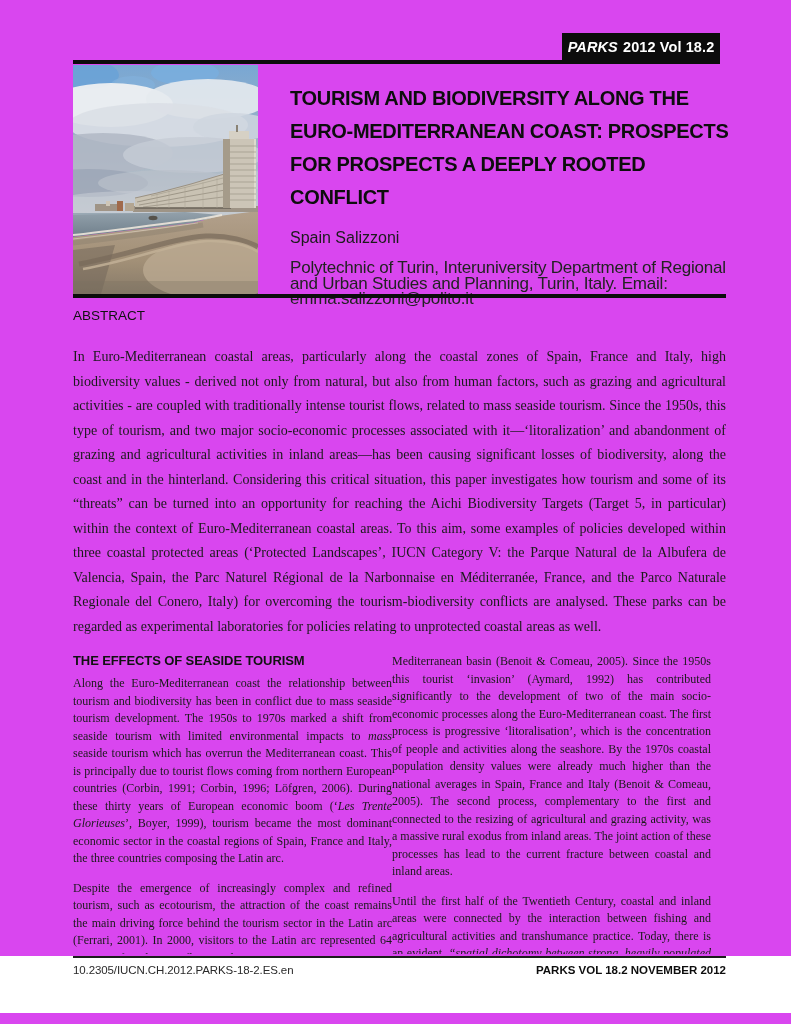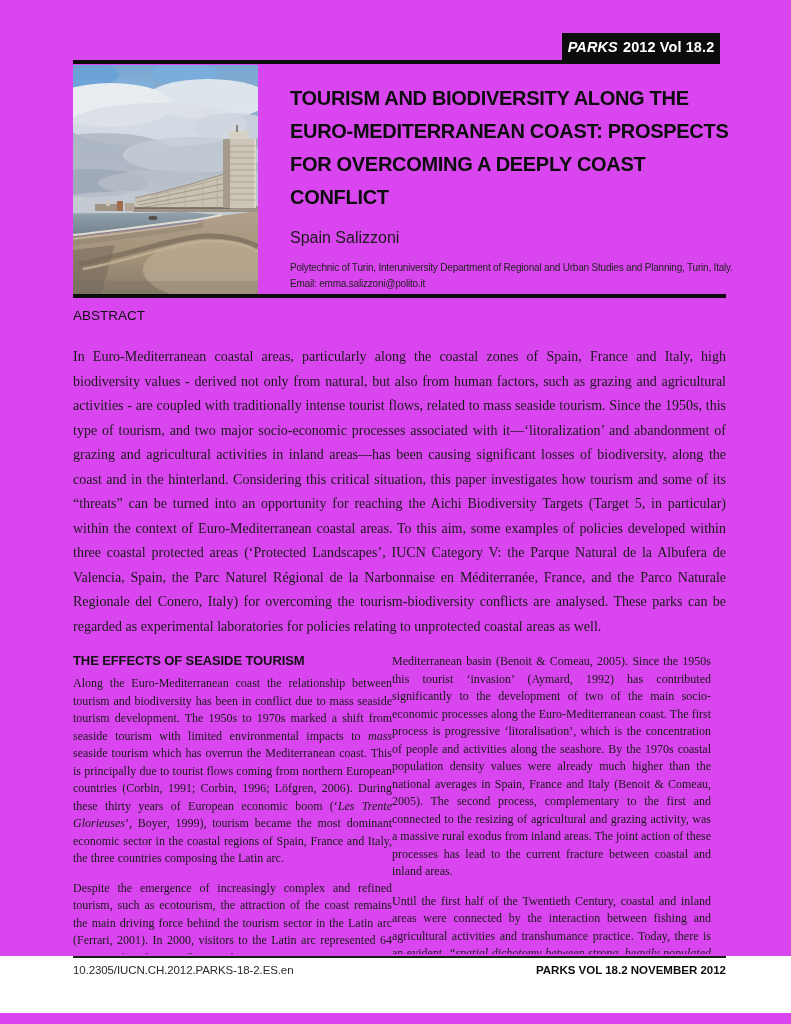--- a/index.html
+++ b/index.html
@@ -20,21 +20,21 @@
   
   .photo{position:absolute;top:65px;left:73px;width:185px;height:229px;margin:0;overflow:hidden;}
   .photo svg{display:block;width:185px;height:229px;}
   
   .title-area{position:absolute;top:82px;left:290px;width:440px;}
   .title-area h1{
     margin:0;font-size:20px;line-height:33px;font-weight:bold;color:#0d0d0d;
     letter-spacing:-.3px;
   }
   .author{margin-top:15px;font-size:16px;color:#1b1b1b;}
-  .affiliation{margin-top:13px;font-size:10px;line-height:15.5px;letter-spacing:-.2px;color:#222;width:445px;}
+  .affiliation{margin-top:13px;font-size:17px;line-height:15.5px;letter-spacing:-.2px;color:#222;width:445px;}
   
   .flow{position:absolute;top:308px;left:73px;width:653px;height:646px;overflow:hidden;}
   .abstract-h{margin:0 0 22px 0;font-size:13.5px;font-weight:normal;color:#111;}
   .abstract-text{
     margin:0 0 14px 0;font-family:"Liberation Serif",serif;font-size:14px;line-height:24.5px;
     text-align:justify;color:#1a1a1a;
   }
   .columns{display:flex;margin-top:13px;}
   .col{width:319px;}
   .col h3{margin:0 0 7px 0;font-size:13px;font-weight:bold;color:#111;letter-spacing:-.1px;}
@@ -123,21 +123,21 @@
       <path d="M0,170 C40,166 85,159 122,155 L149,150" stroke="#ece6da" stroke-width="2" fill="none" opacity=".9"></path>
       <path d="M0,174 C45,169 90,163 125,158" stroke="#d8cdbc" stroke-width="1.2" fill="none" opacity=".7"></path>
       <path d="M0,178 C50,172 95,166 130,160" stroke="#8e8170" stroke-width="5" fill="none" opacity=".5"></path>
       <path d="M6,199 C55,190 100,173 133,171 C155,170 175,176 185,182" stroke="#77695a" stroke-width="5" fill="none" opacity=".7"></path>
       <path d="M10,204 C60,195 102,178 134,176 C156,175 176,181 185,187" stroke="#c2b096" stroke-width="2.5" fill="none" opacity=".85"></path>
       <ellipse cx="80" cy="153" rx="4.5" ry="2.2" fill="#55524b"></ellipse>
     </svg>
   </figure>
 
   <header class="title-area">
-    <h1>TOURISM AND BIODIVERSITY ALONG THE EURO-MEDITERRANEAN COAST: PROSPECTS FOR OVERCOMING A DEEPLY COAST CONFLICT</h1>
+    <h1>TOURISM AND BIODIVERSITY ALONG THE EURO-MEDITERRANEAN COAST: PROSPECTS FOR PROSPECTS A DEEPLY ROOTED CONFLICT</h1>
     <div class="author">Spain Salizzoni</div>
     <div class="affiliation">Polytechnic of Turin, Interuniversity Department of Regional and Urban Studies and Planning, Turin, Italy. Email: emma.salizzoni@polito.it</div>
   </header>
 
   <div class="bottom-rule"></div>
 
   <main class="flow">
     <h2 class="abstract-h">ABSTRACT</h2>
     <p class="abstract-text">In Euro-Mediterranean coastal areas, particularly along the coastal zones of Spain, France and Italy, high biodiversity values - derived not only from natural, but also from human factors, such as grazing and agricultural activities - are coupled with traditionally intense tourist flows, related to mass seaside tourism. Since the 1950s, this type of tourism, and two major socio-economic processes associated with it—‘litoralization’ and abandonment of grazing and agricultural activities in inland areas—has been causing significant losses of biodiversity, along the coast and in the hinterland. Considering this critical situation, this paper investigates how tourism and some of its “threats” can be turned into an opportunity for reaching the Aichi Biodiversity Targets (Target 5, in particular) within the context of Euro-Mediterranean coastal areas. To this aim, some examples of policies developed within three coastal protected areas (‘Protected Landscapes’, IUCN Category V:  the Parque Natural de la Albufera de Valencia, Spain, the Parc Naturel Régional de la Narbonnaise en Méditerranée, France, and the Parco Naturale Regionale del Conero, Italy) for overcoming the tourism-biodiversity conflicts are analysed. These parks can be regarded as experimental laboratories for policies relating to unprotected coastal areas as well.</p>
 

